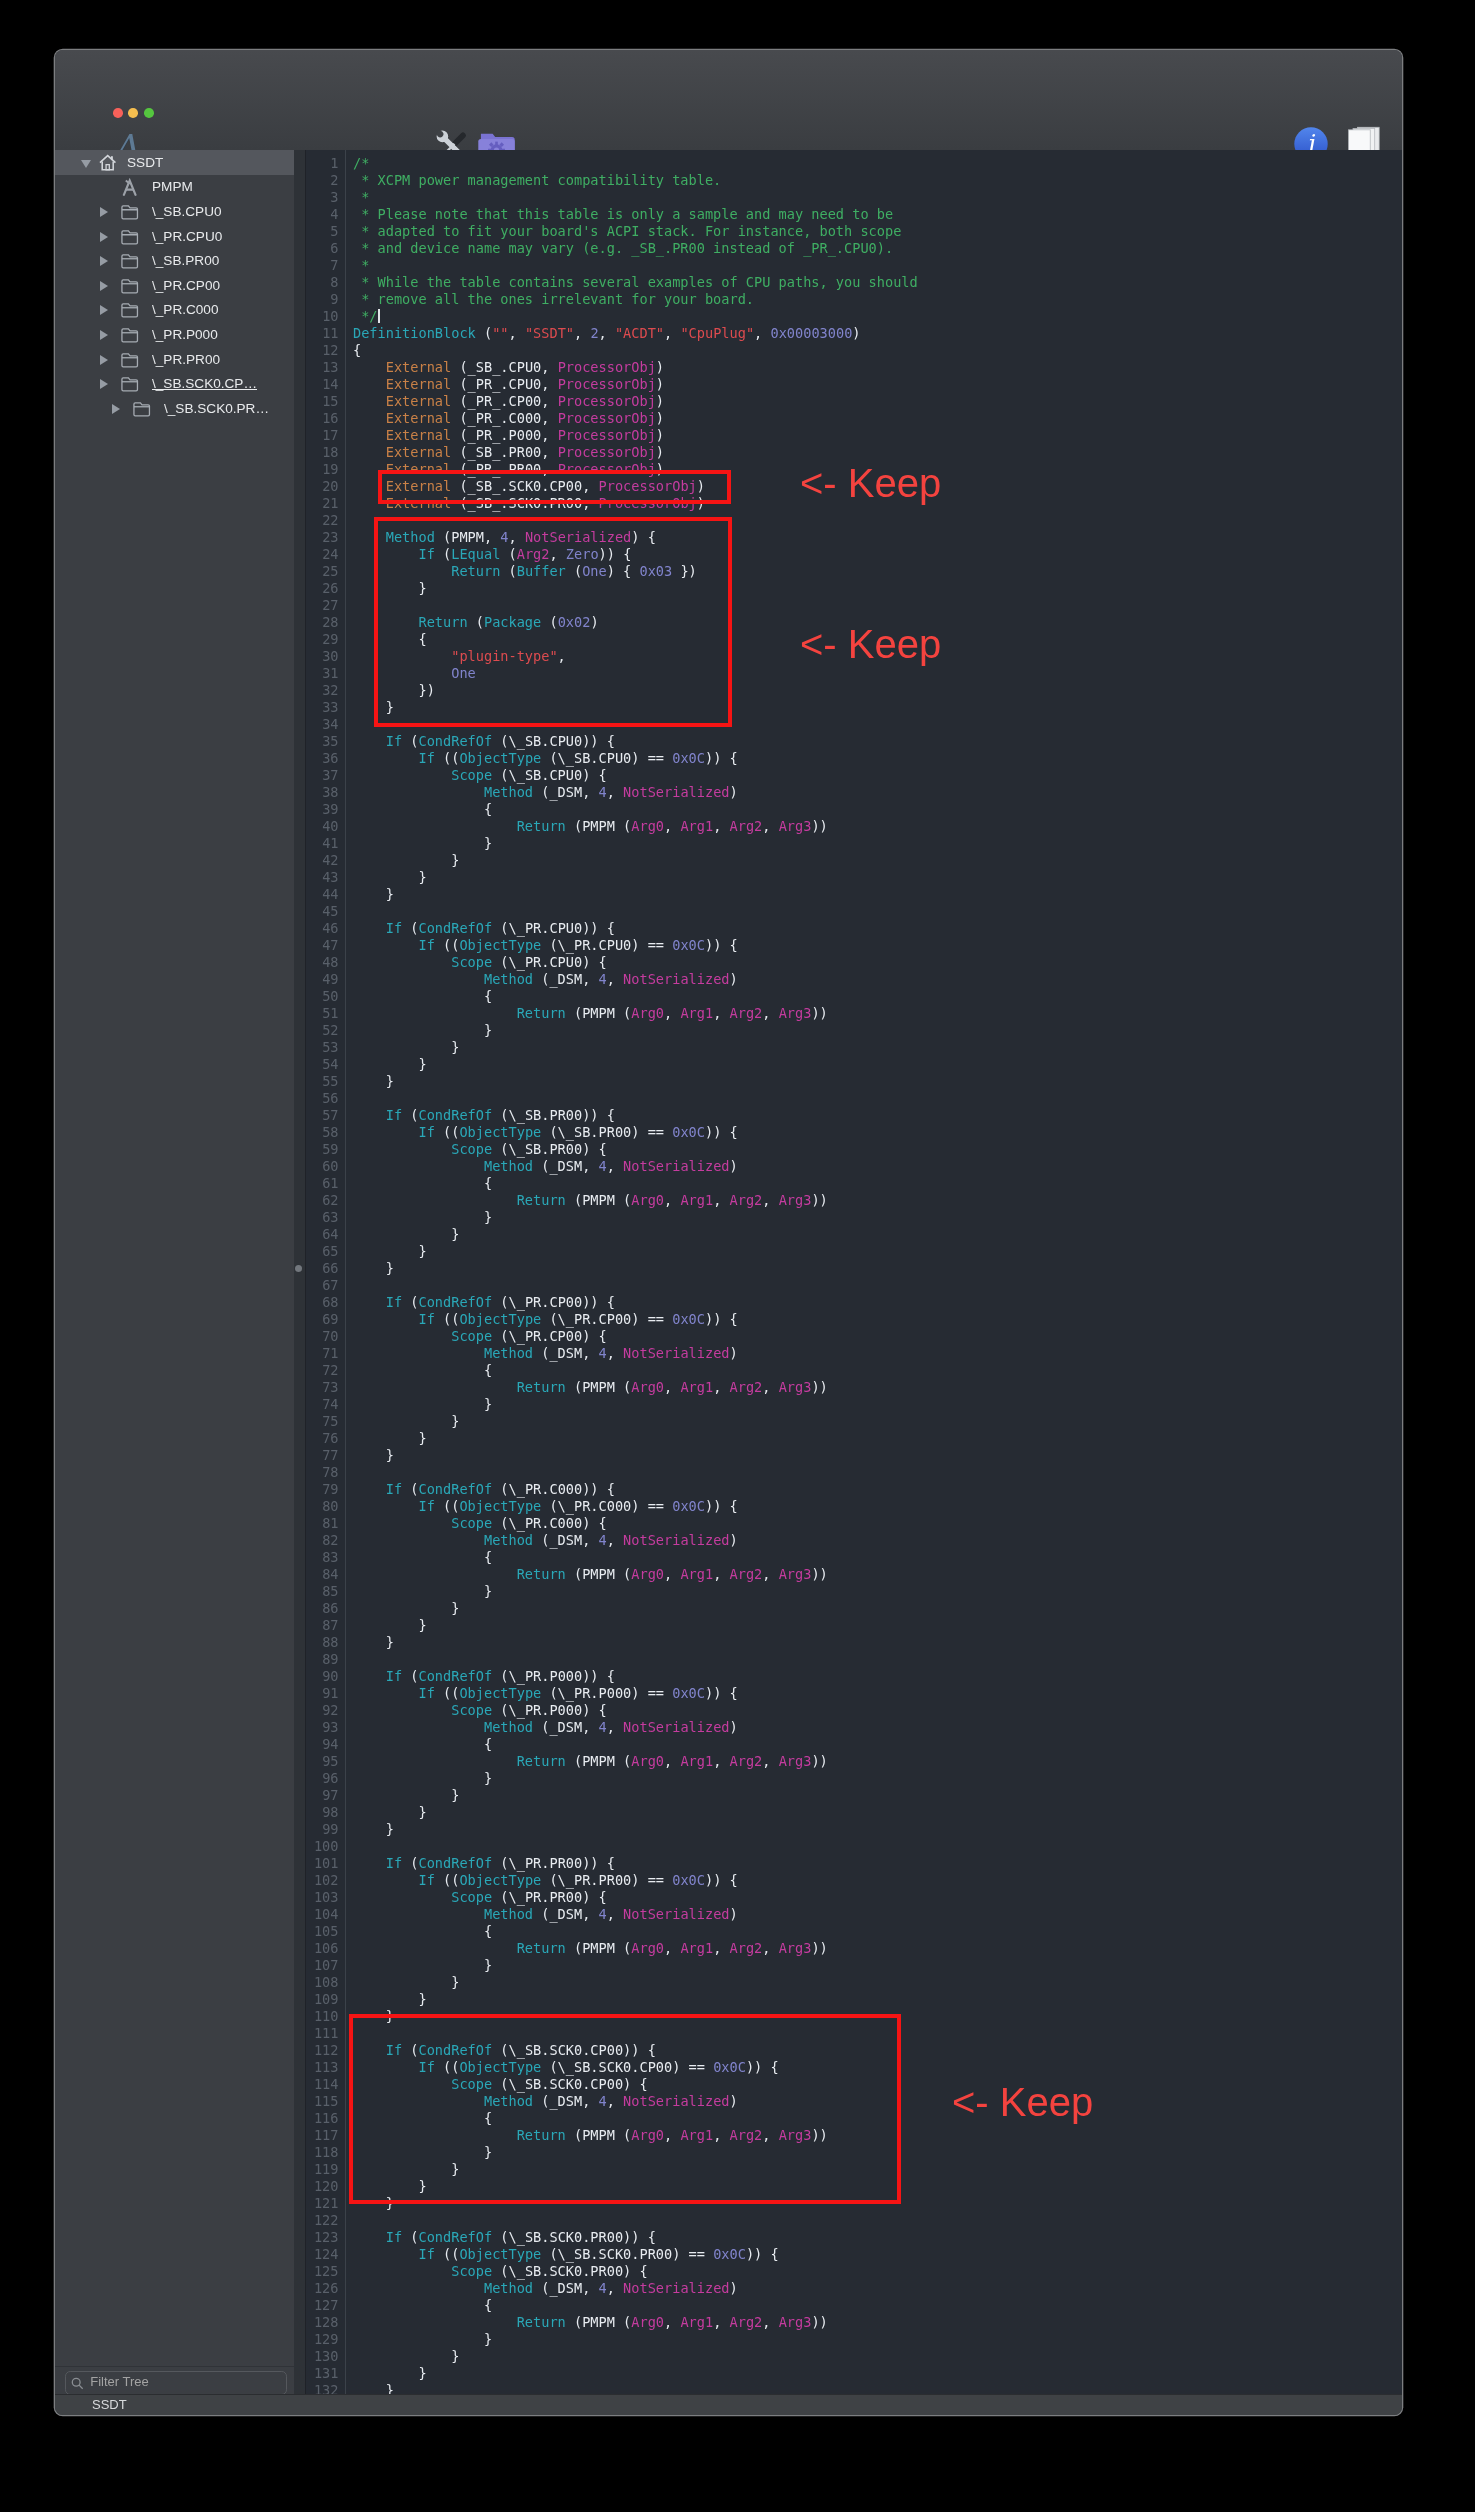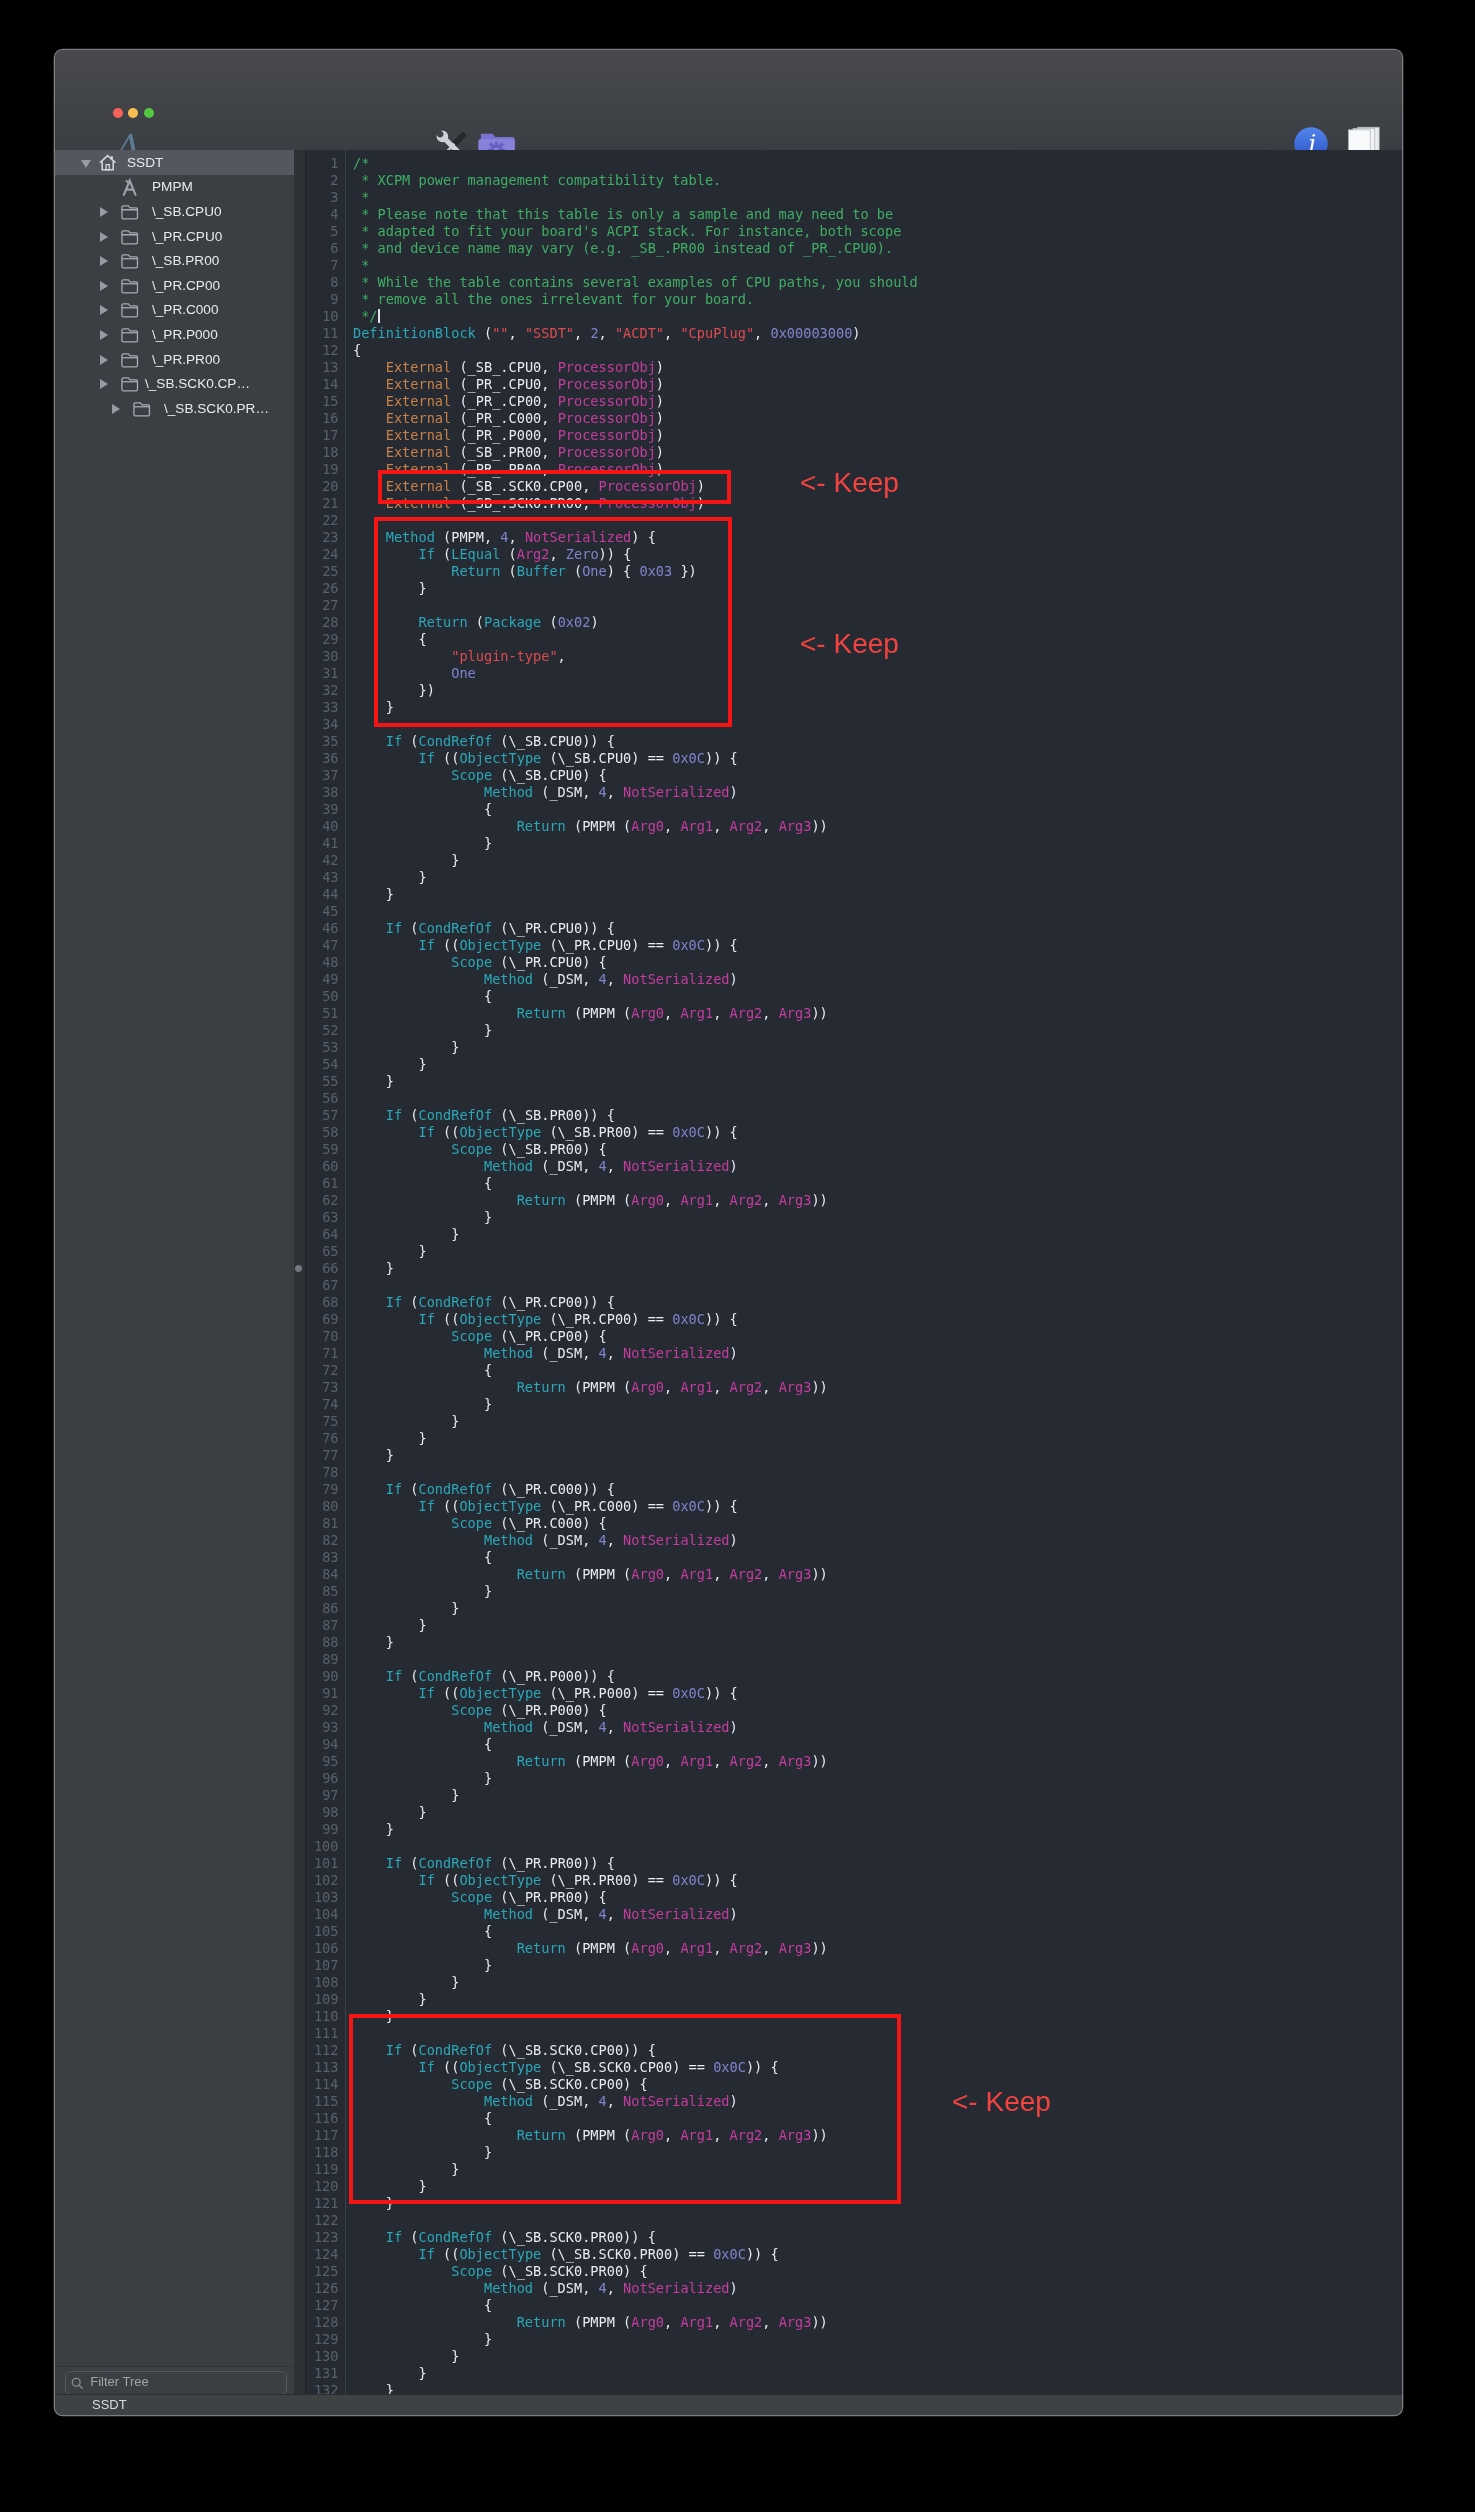--- a/index.html
+++ b/index.html
@@ -48,21 +48,21 @@
   .filterzone{position:absolute;left:0;top:2216px;width:239px;height:30px;border-top:1.3px solid #303338;}
   .filterfield{position:absolute;left:9.7px;top:3.9px;width:220px;height:22px;border:1.3px solid #55585d;
                border-radius:5.2px;color:#a3a3a3;font-size:13px;line-height:20.7px;}
   .filterfield .mag{position:absolute;left:5.8px;top:4.5px;}
   .filterfield .ph{position:absolute;left:24.6px;top:0.6px;}
   .statusbar{position:absolute;left:0;bottom:0;width:100%;height:20px;background:#3f4245;
              border-top:1.3px solid #2b2d30;color:#d7d9db;font-size:13px;line-height:19px;}
   .statusbar span{margin-left:37px;}
   
   .ann-box{position:absolute;border:4.5px solid #f61414;pointer-events:none;}
-  .ann-label{position:absolute;color:#f4433f;font-size:28px;line-height:36px;white-space:nowrap;pointer-events:none;}
+  .ann-label{position:absolute;color:#f4433f;font-size:40px;line-height:36px;white-space:nowrap;pointer-events:none;}
 </style>
 </head>
 <body>
 
 <div class="window">
 
   <div class="header">
     <div class="traffic t-close"></div>
     <div class="traffic t-min"></div>
     <div class="traffic t-zoom"></div>
@@ -232,21 +232,21 @@
               <line x1="3" y1="12" x2="27" y2="12" stroke="#a6acb3" stroke-width="2"></line>
             </svg></span>
           <span class="t-label" style="left: 97px;">\_PR.PR00</span>
         </div>
         <div class="treerow" style="top: 221px;">
           <span class="tri tri-right" style="left: 45px;"></span>
           <span class="t-icon" style="left: 65px;"><svg width="19.4" height="19.4" viewBox="0 0 30 30">
               <path d="M3 8 a2 2 0 0 1 2-2 h8 l2.5 3 H25 a2 2 0 0 1 2 2 v13 a2 2 0 0 1 -2 2 H5 a2 2 0 0 1 -2-2 z" fill="none" stroke="#a6acb3" stroke-width="2"></path>
               <line x1="3" y1="12" x2="27" y2="12" stroke="#a6acb3" stroke-width="2"></line>
             </svg></span>
-          <span class="t-label" style="left: 90px;">\_SB.SCK0.CP…</span>
+          <span class="t-label" style="left: 97px; text-decoration: underline;">\_SB.SCK0.CP…</span>
         </div>
         <div class="treerow" style="top: 246px; margin-left: 12px;">
           <span class="tri tri-right" style="left: 45px;"></span>
           <span class="t-icon" style="left: 65px;"><svg width="19.4" height="19.4" viewBox="0 0 30 30">
               <path d="M3 8 a2 2 0 0 1 2-2 h8 l2.5 3 H25 a2 2 0 0 1 2 2 v13 a2 2 0 0 1 -2 2 H5 a2 2 0 0 1 -2-2 z" fill="none" stroke="#a6acb3" stroke-width="2"></path>
               <line x1="3" y1="12" x2="27" y2="12" stroke="#a6acb3" stroke-width="2"></line>
             </svg></span>
           <span class="t-label" style="left: 97px;">\_SB.SCK0.PR…</span>
         </div>
       </div>

